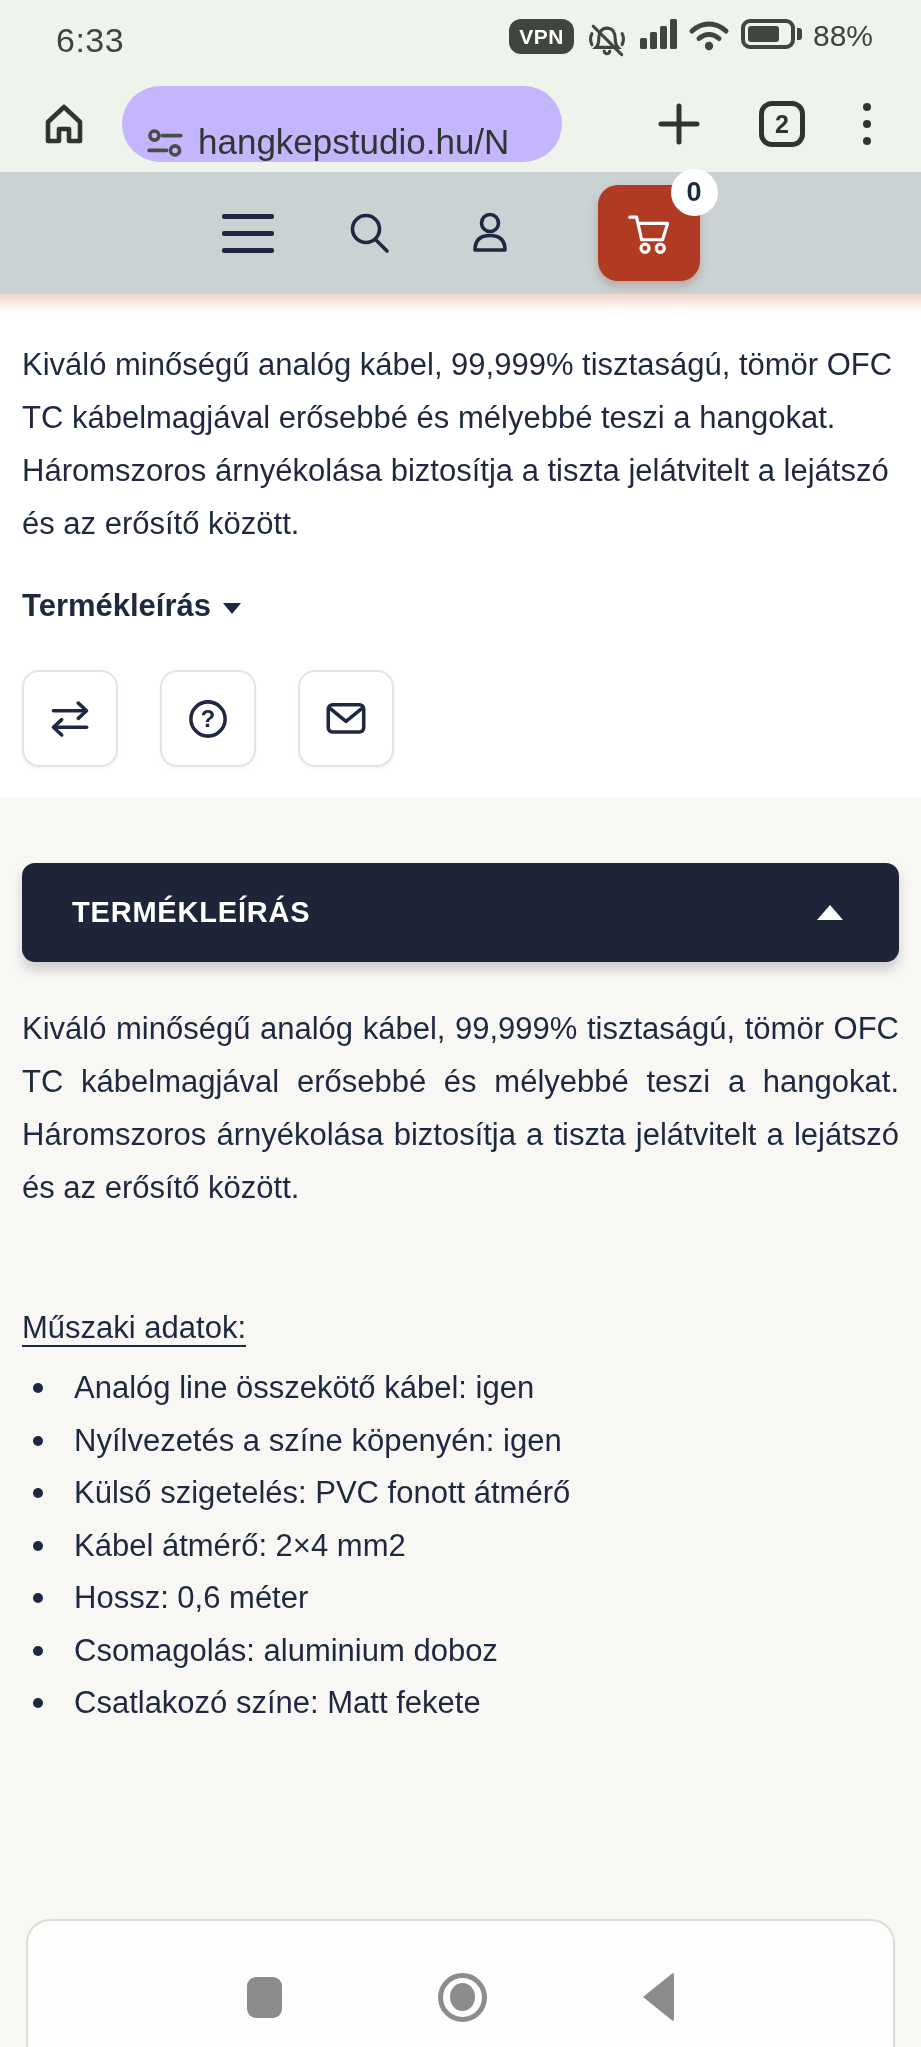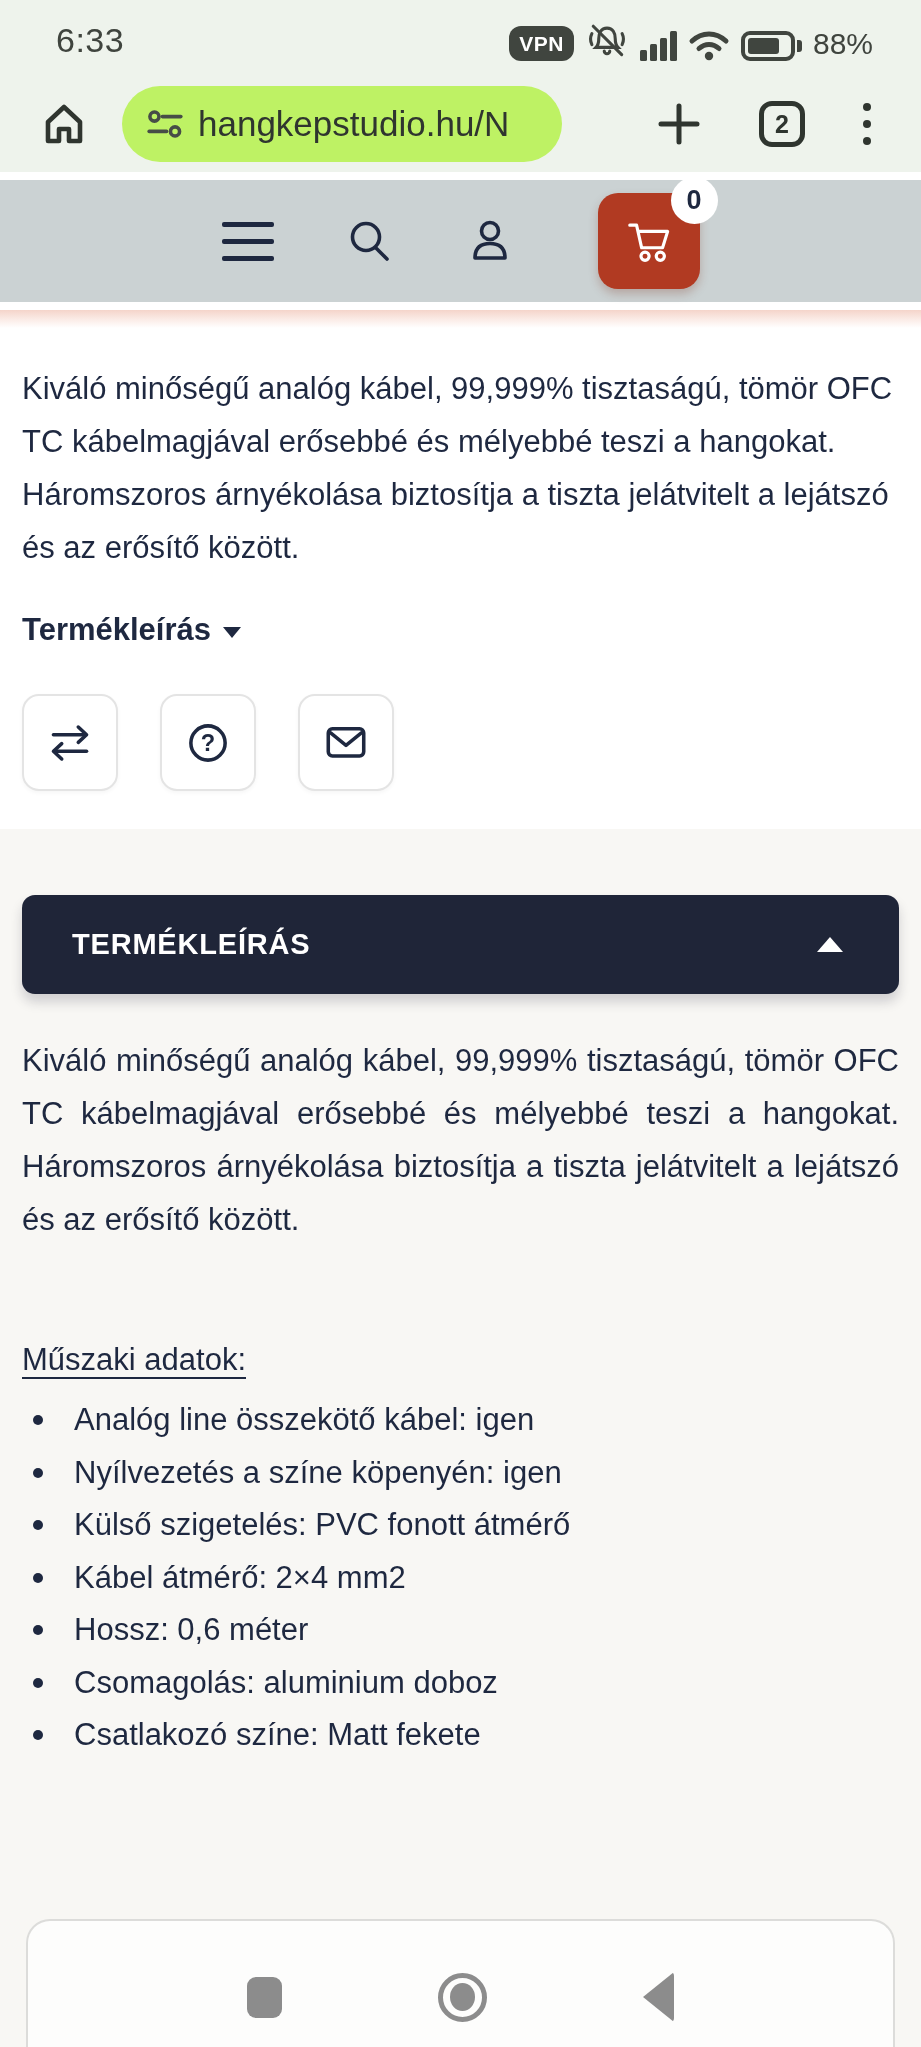--- a/index.html
+++ b/index.html
@@ -3,52 +3,51 @@
 <meta charset="utf-8">
 <style>
   * { margin:0; padding:0; box-sizing:border-box; }
   html,body { background:#555; }
   .screen {
     width:921px; height:2047px; position:relative; overflow:hidden;
     margin:0 auto; background:#ffffff;
     font-family:"Liberation Sans", sans-serif;
     display:flex; flex-direction:column;
     color:#1e2840;
-    gap:8px;
   }
 
   
   .top-chrome { background:#eef3ec; padding-top:14px; flex:0 0 auto; }
   .status-row {
     height:52px; display:flex; align-items:center;
     padding:0 48px 0 56px; color:#3f443e;
   }
   .status-time { font-size:34px; font-weight:500; letter-spacing:.5px; }
-  .status-right { margin-left:auto; display:flex; align-items:flex-end; gap:11px; }
+  .status-right { margin-left:auto; display:flex; align-items:flex-start; gap:11px; }
   .vpn-badge {
     background:#40453f; color:#fff; font-weight:700; font-size:21px;
     border-radius:12px; padding:7px 10px; letter-spacing:.5px; line-height:1;
   }
   .sig-bars { display:flex; align-items:flex-end; gap:3px; height:30px; }
   .sig-bars i { display:block; width:7px; background:#40453f; border-radius:1.5px; }
   .battery { display:flex; align-items:center; }
   .battery .shell {
     width:54px; height:30px; border:4px solid #40453f; border-radius:9px;
     padding:3px; display:flex;
   }
   .battery .fill { width:78%; background:#40453f; border-radius:3px; }
   .battery .cap { width:5px; height:12px; background:#40453f; border-radius:0 3px 3px 0; margin-left:2px; }
   .status-pct { font-size:30px; color:#3f443e; }
 
   .browser-row {
     height:96px; margin-top:10px; display:flex; align-items:center; padding:0 40px;
   }
   .url-pill {
-    margin-left:34px; width:440px; height:76px; background:#bef264;
-    border-radius:38px; display:flex; align-items:center; padding:0 18px 0 24px;
+    margin-left:34px; width:440px; height:76px; background:#c4b5fd;
+    border-radius:38px; display:flex; align-items:flex-end; padding:0 18px 0 24px;
     overflow:hidden; white-space:nowrap; flex:0 0 auto;
   }
   .url-text { font-size:35px; color:#2f352f; margin-left:14px; overflow:hidden; }
   .browser-right { margin-left:auto; display:flex; align-items:center; gap:58px; padding-right:10px; }
   .tab-counter {
     width:46px; height:46px; border:5px solid #2f352f; border-radius:13px;
     display:flex; align-items:center; justify-content:center;
     font-size:25px; font-weight:700; color:#2f352f;
   }
   .kebab { display:flex; flex-direction:column; gap:9px; }

